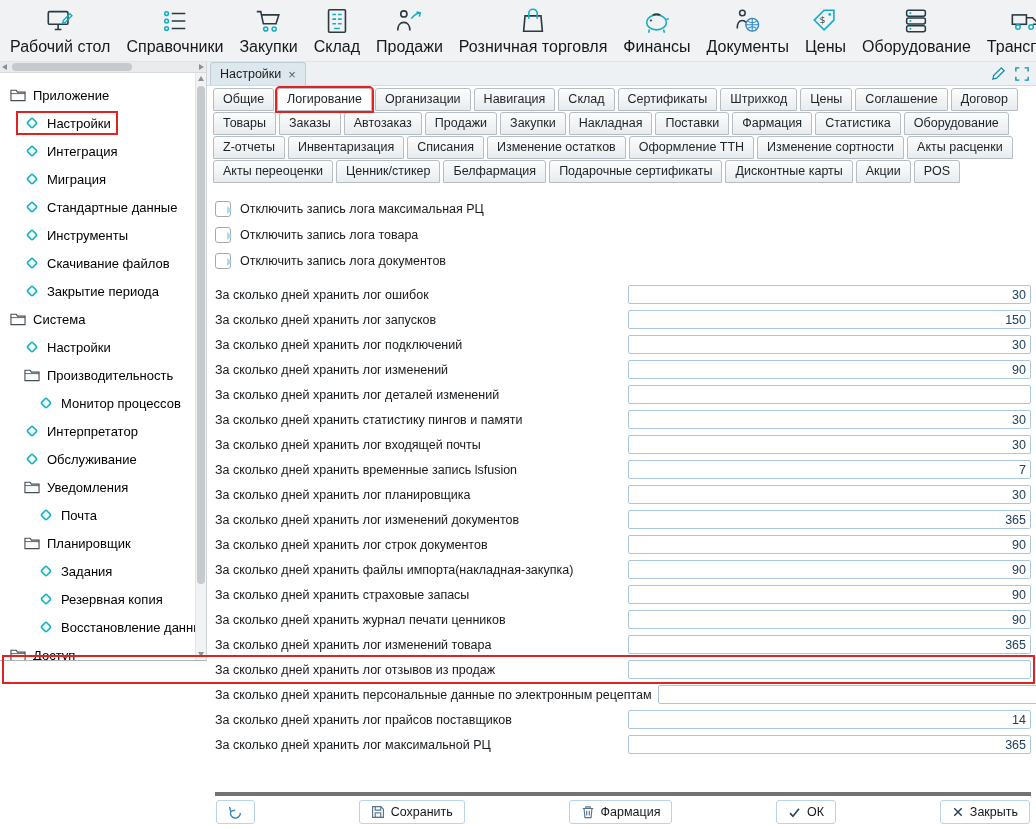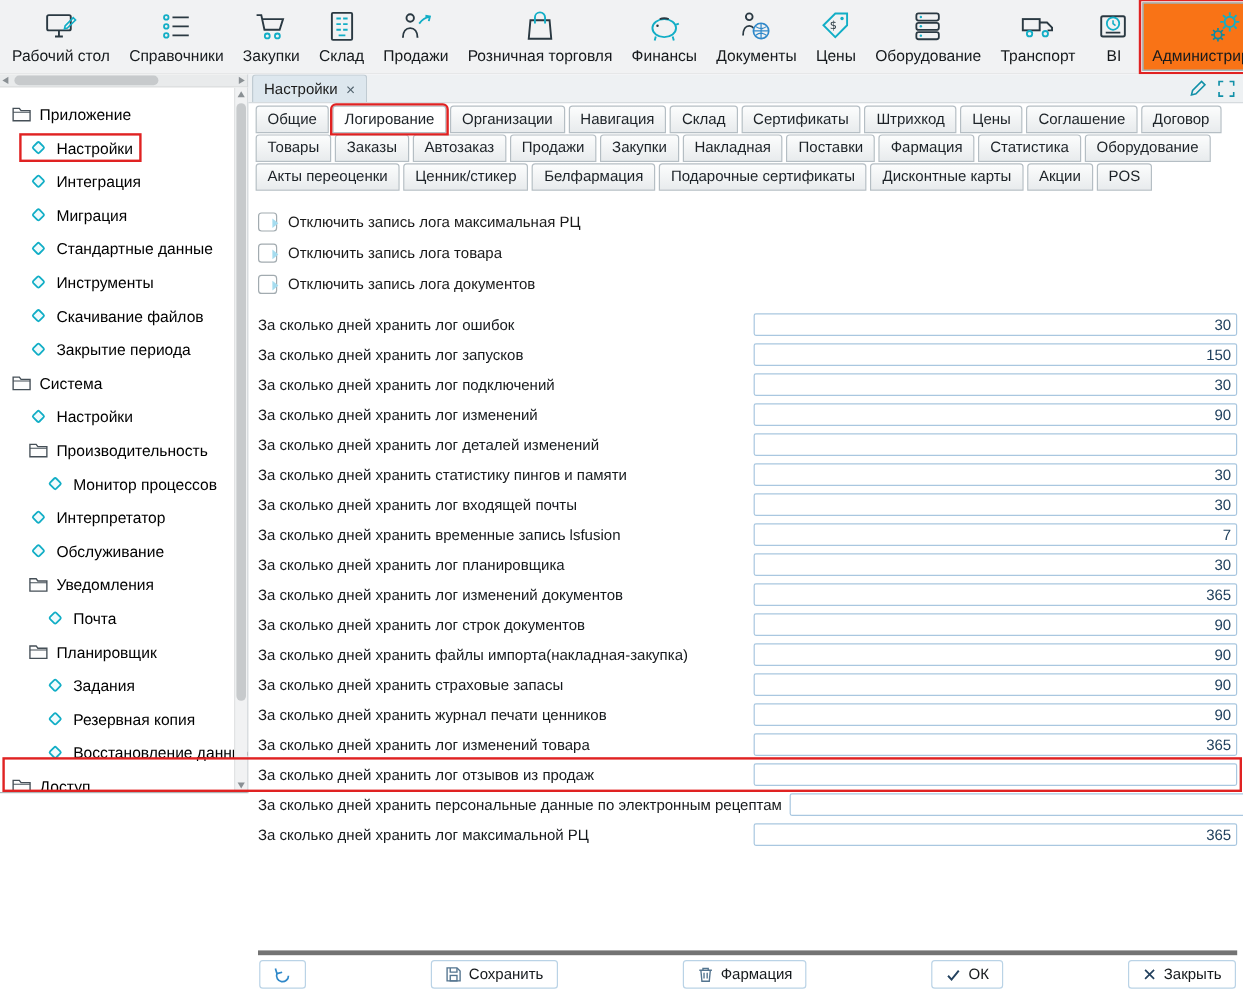--- a/index.html
+++ b/index.html
@@ -6,21 +6,21 @@
   html,body { width:1036px; height:829px; }
   body { font-family:"Liberation Sans", sans-serif; background:#fff; color:#1a1a1a; overflow:hidden; }
   .app { position:relative; width:1036px; height:829px; background:#fff; }
 
   
   .toolbar { height:62px; background:#f1f2f3; display:flex; align-items:stretch; padding:2px 2px; border-bottom:1px solid #e3e4e5; }
   .tb-item { display:flex; flex-direction:column; align-items:center; justify-content:center; padding:2px 7px; gap:2px; cursor:pointer; border:1px solid transparent; white-space:nowrap; }
   .tb-item.selected { background:#f97316; border-color:#8cc2dd; }
   .tb-item.annotated { outline:2px solid #e02222; outline-offset:1px; }
   .tb-icon { width:32px; height:30px; display:flex; align-items:center; justify-content:center; }
-  .tb-label { font-size:13px; color:#15191c; }
+  .tb-label { font-size:16px; color:#15191c; }
 
   
   .content { display:flex; height:767px; }
   .left-col { flex:0 0 207px; width:207px; display:flex; flex-direction:column; background:#fff; }
 
   .hscrollbar { height:11px; background:#e9ebec; border-bottom:1px solid #d7d9da; border-right:1px solid #cfd4d7; position:relative; }
   .hs-thumb { position:absolute; left:12px; top:1px; height:8px; width:120px; background:#c7cacc; border-radius:4px; }
   .hs-arrow { position:absolute; top:2px; width:0; height:0; border-top:3.5px solid transparent; border-bottom:3.5px solid transparent; }
   .hs-arrow.left { left:2px; border-right:5px solid #8a9094; }
   .hs-arrow.right { right:2px; border-left:5px solid #8a9094; }
@@ -497,20 +497,29 @@
             <div class="tab">Автозаказ</div>
             <div class="tab">Продажи</div>
             <div class="tab">Закупки</div>
             <div class="tab">Накладная</div>
             <div class="tab">Поставки</div>
             <div class="tab">Фармация</div>
             <div class="tab">Статистика</div>
             <div class="tab">Оборудование</div>
           </div>
           <div class="tabrow">
+            <div class="tab">Z-отчеты</div>
+            <div class="tab">Инвентаризация</div>
+            <div class="tab">Списания</div>
+            <div class="tab">Изменение остатков</div>
+            <div class="tab">Оформление ТТН</div>
+            <div class="tab">Изменение сортности</div>
+            <div class="tab">Акты расценки</div>
+          </div>
+          <div class="tabrow">
             <div class="tab">Акты переоценки</div>
             <div class="tab">Ценник/стикер</div>
             <div class="tab">Белфармация</div>
             <div class="tab">Подарочные сертификаты</div>
             <div class="tab">Дисконтные карты</div>
             <div class="tab">Акции</div>
             <div class="tab">POS</div>
           </div>
         </div>
 
@@ -590,20 +599,24 @@
               <span class="field-label">За сколько дней хранить лог изменений товара</span>
               <input class="field-input" type="text" value="365" style="">
             </div>
             <div class="field-row annotated">
               <span class="field-label">За сколько дней хранить лог отзывов из продаж</span>
               <input class="field-input" type="text" value="" style="">
             </div>
             <div class="field-row">
               <span class="field-label">За сколько дней хранить персональные данные по электронным рецептам</span>
               <input class="field-input" type="text" value="" style="">
+            </div>
+            <div class="field-row">
+              <span class="field-label">За сколько дней хранить лог прайсов поставщиков</span>
+              <input class="field-input" type="text" value="14" style="">
             </div>
             <div class="field-row">
               <span class="field-label">За сколько дней хранить лог максимальной РЦ</span>
               <input class="field-input" type="text" value="365" style="">
             </div>
           </div>
         <div class="footer">
             <button class="btn">
               <span>
                 <svg width="15" height="15" viewBox="0 0 16 16" fill="none" stroke="#2f88c9" stroke-width="1.5">

